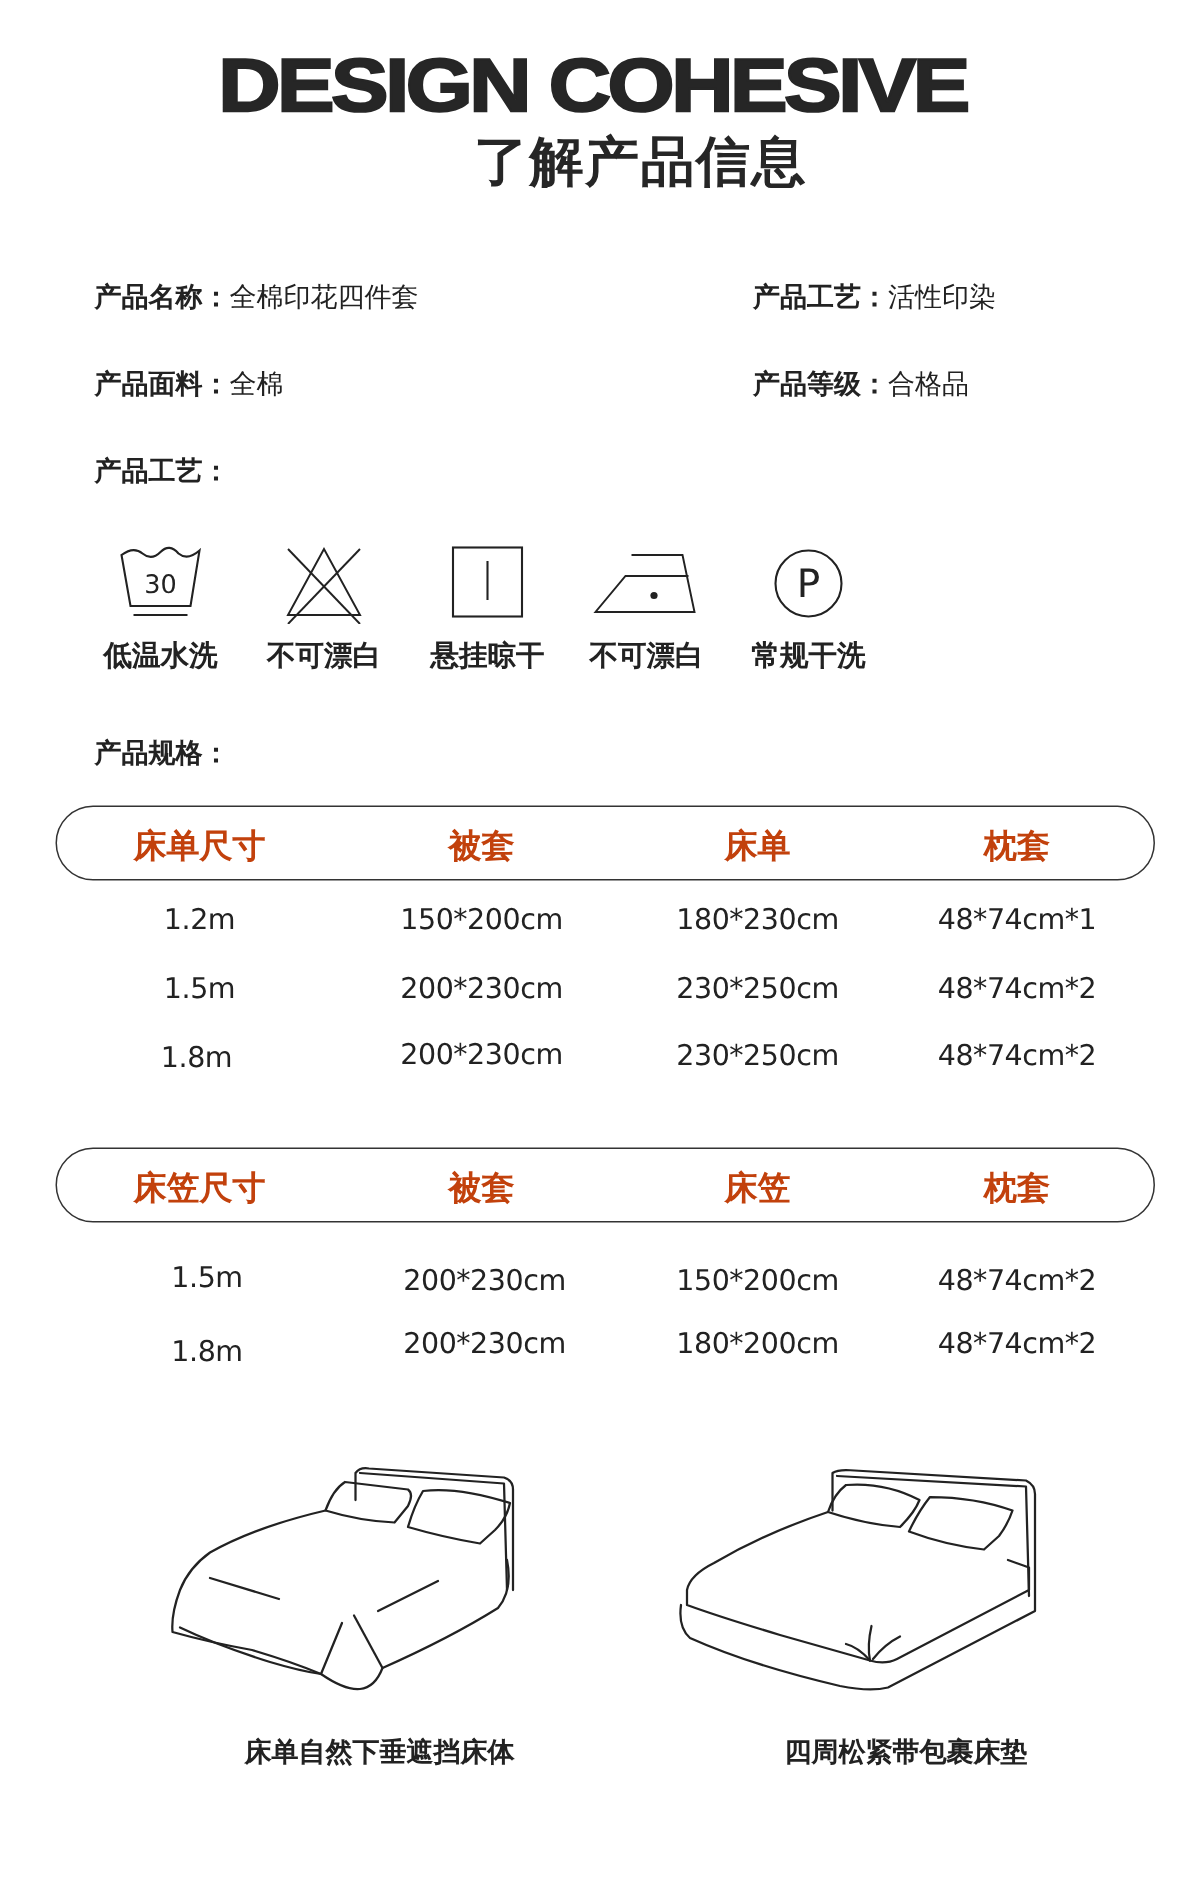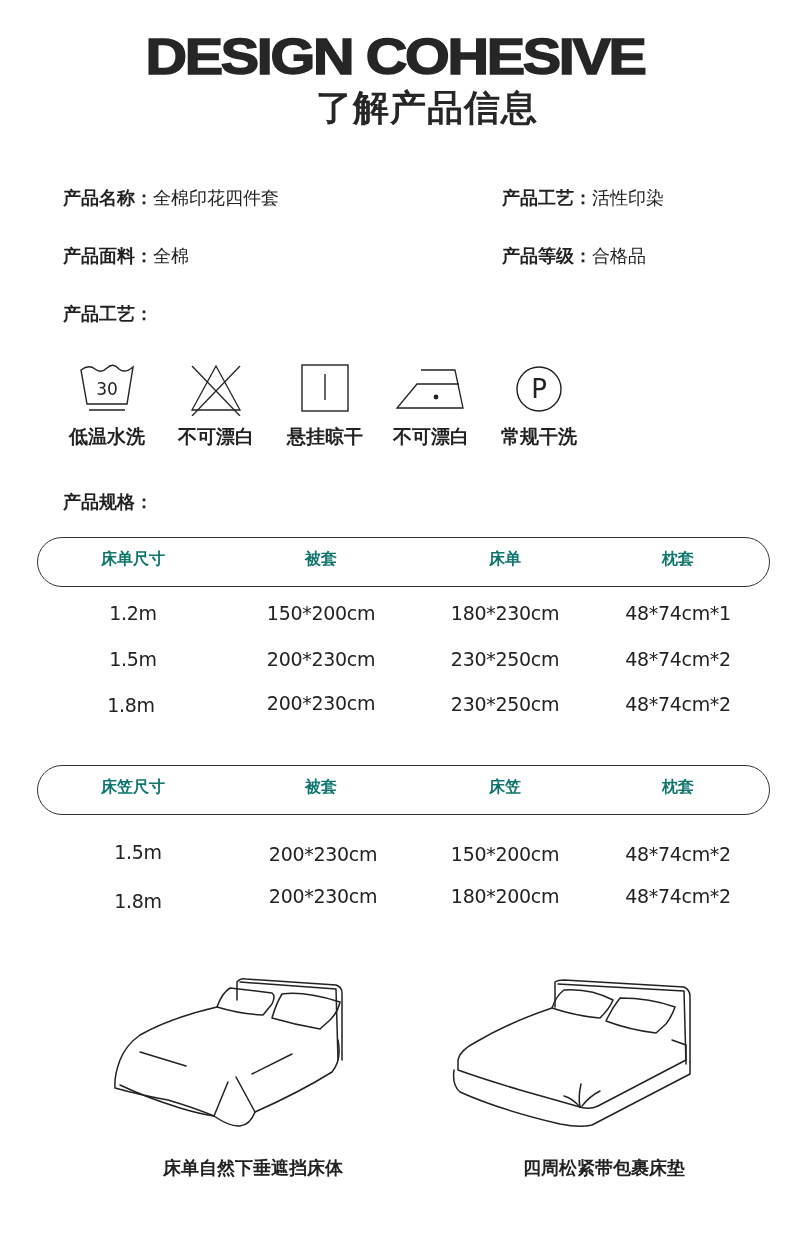--- a/index.html
+++ b/index.html
@@ -23,21 +23,21 @@
 
   .wash { position: absolute; top: 360px; width: 90px; text-align: center; }
   .wash svg { display: block; margin: 0 auto; }
   .wash .wl { display: block; margin-top: 8px; font-size: 19px; color: #222; font-weight: bold; }
 
   .pill {
     position: absolute; left: 37px; width: 733px; height: 50px;
     border: 1.3px solid #333; border-radius: 25px;
   }
   .cell { position: absolute; width: 180px; text-align: center; white-space: nowrap; }
-  .hdr { font-size: 16px; font-weight: bold; color: #0f766e; }
+  .hdr { font-size: 22px; font-weight: bold; color: #c2410c; }
   .num { font-family: "DejaVu Sans", "Liberation Sans", sans-serif; font-size: 19px; color: #222; letter-spacing: -0.3px; }
 
   .bed { position: absolute; }
   .caption { position: absolute; font-size: 18px; font-weight: bold; color: #222; white-space: nowrap; margin-left: 36px; }
 </style>
 </head>
 <body>
 
 <div class="title-en">DESIGN COHESIVE</div>
 <div class="title-cn">了解产品信息</div>

